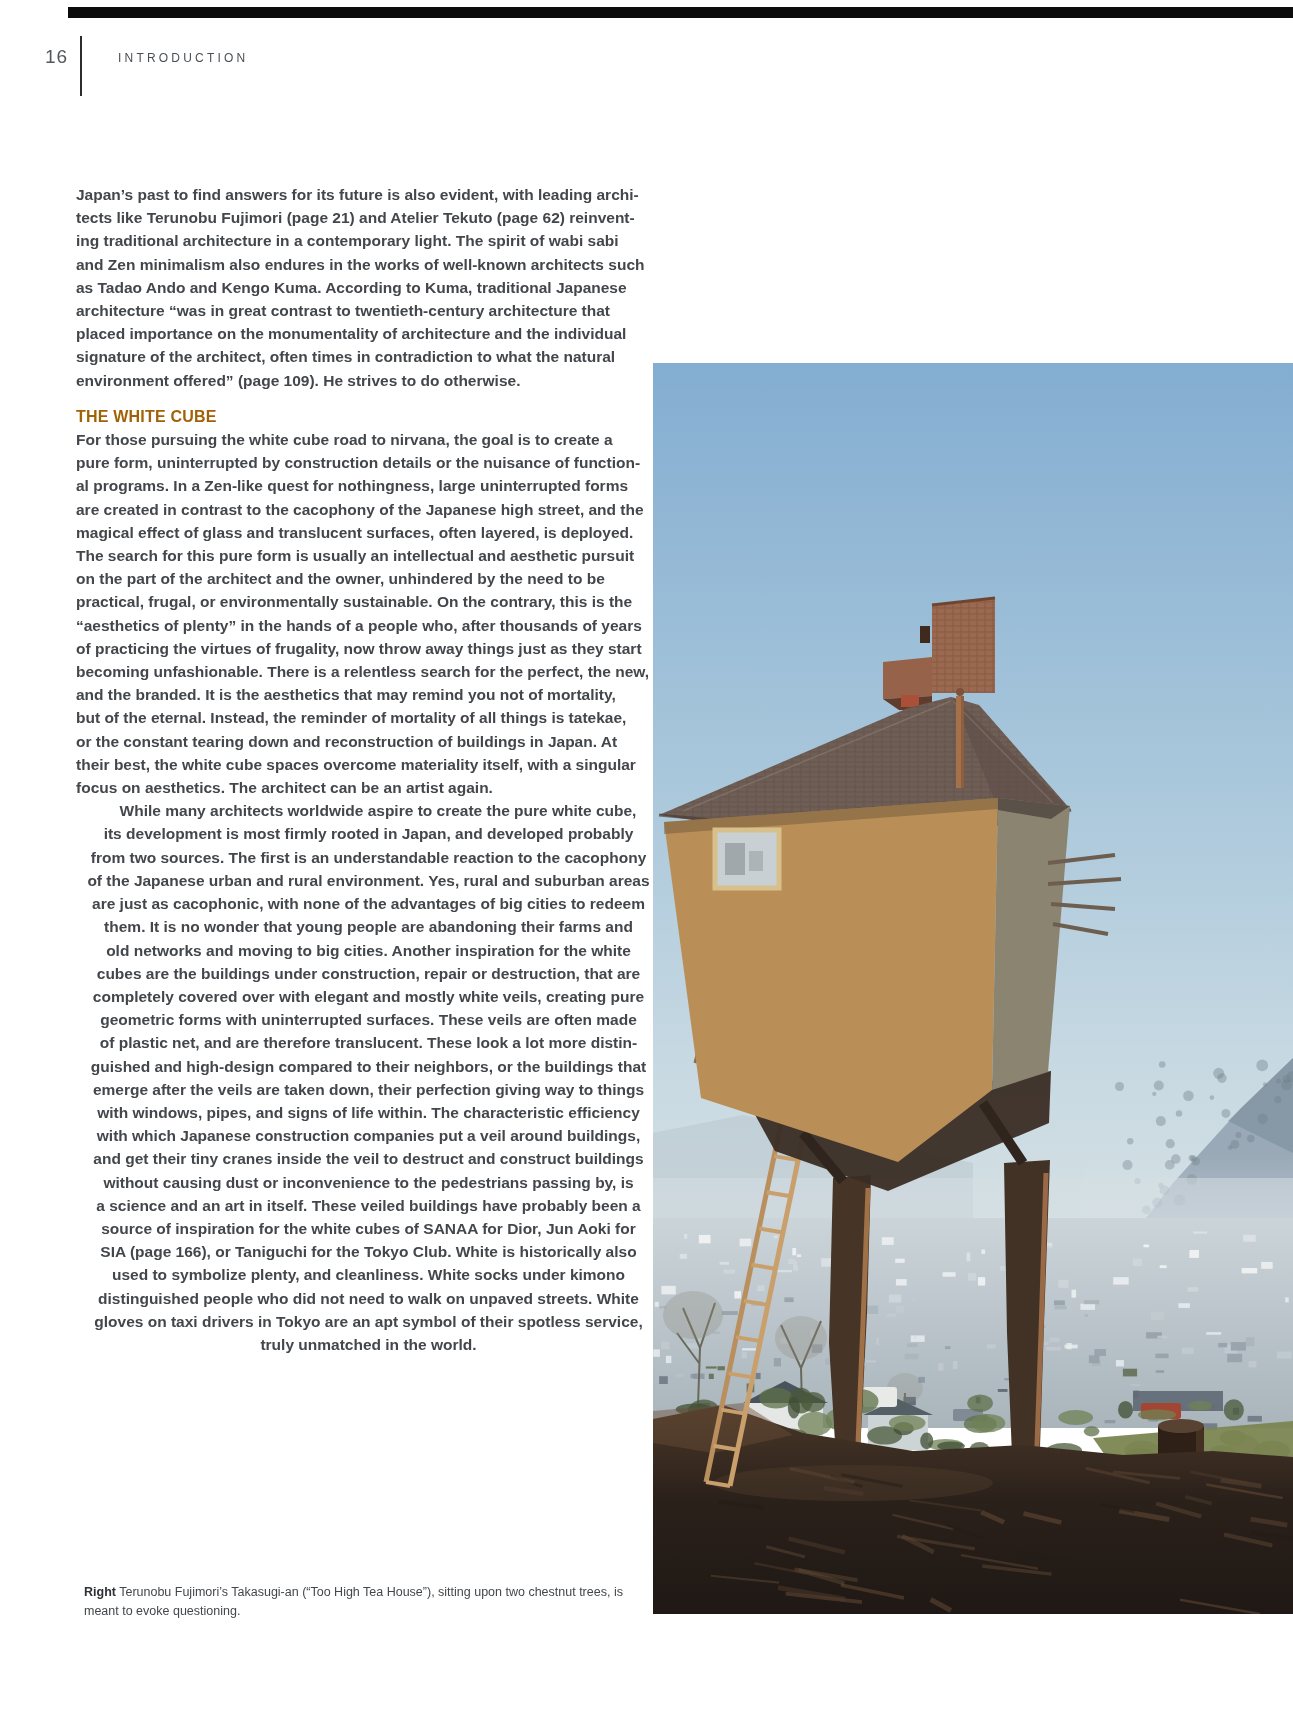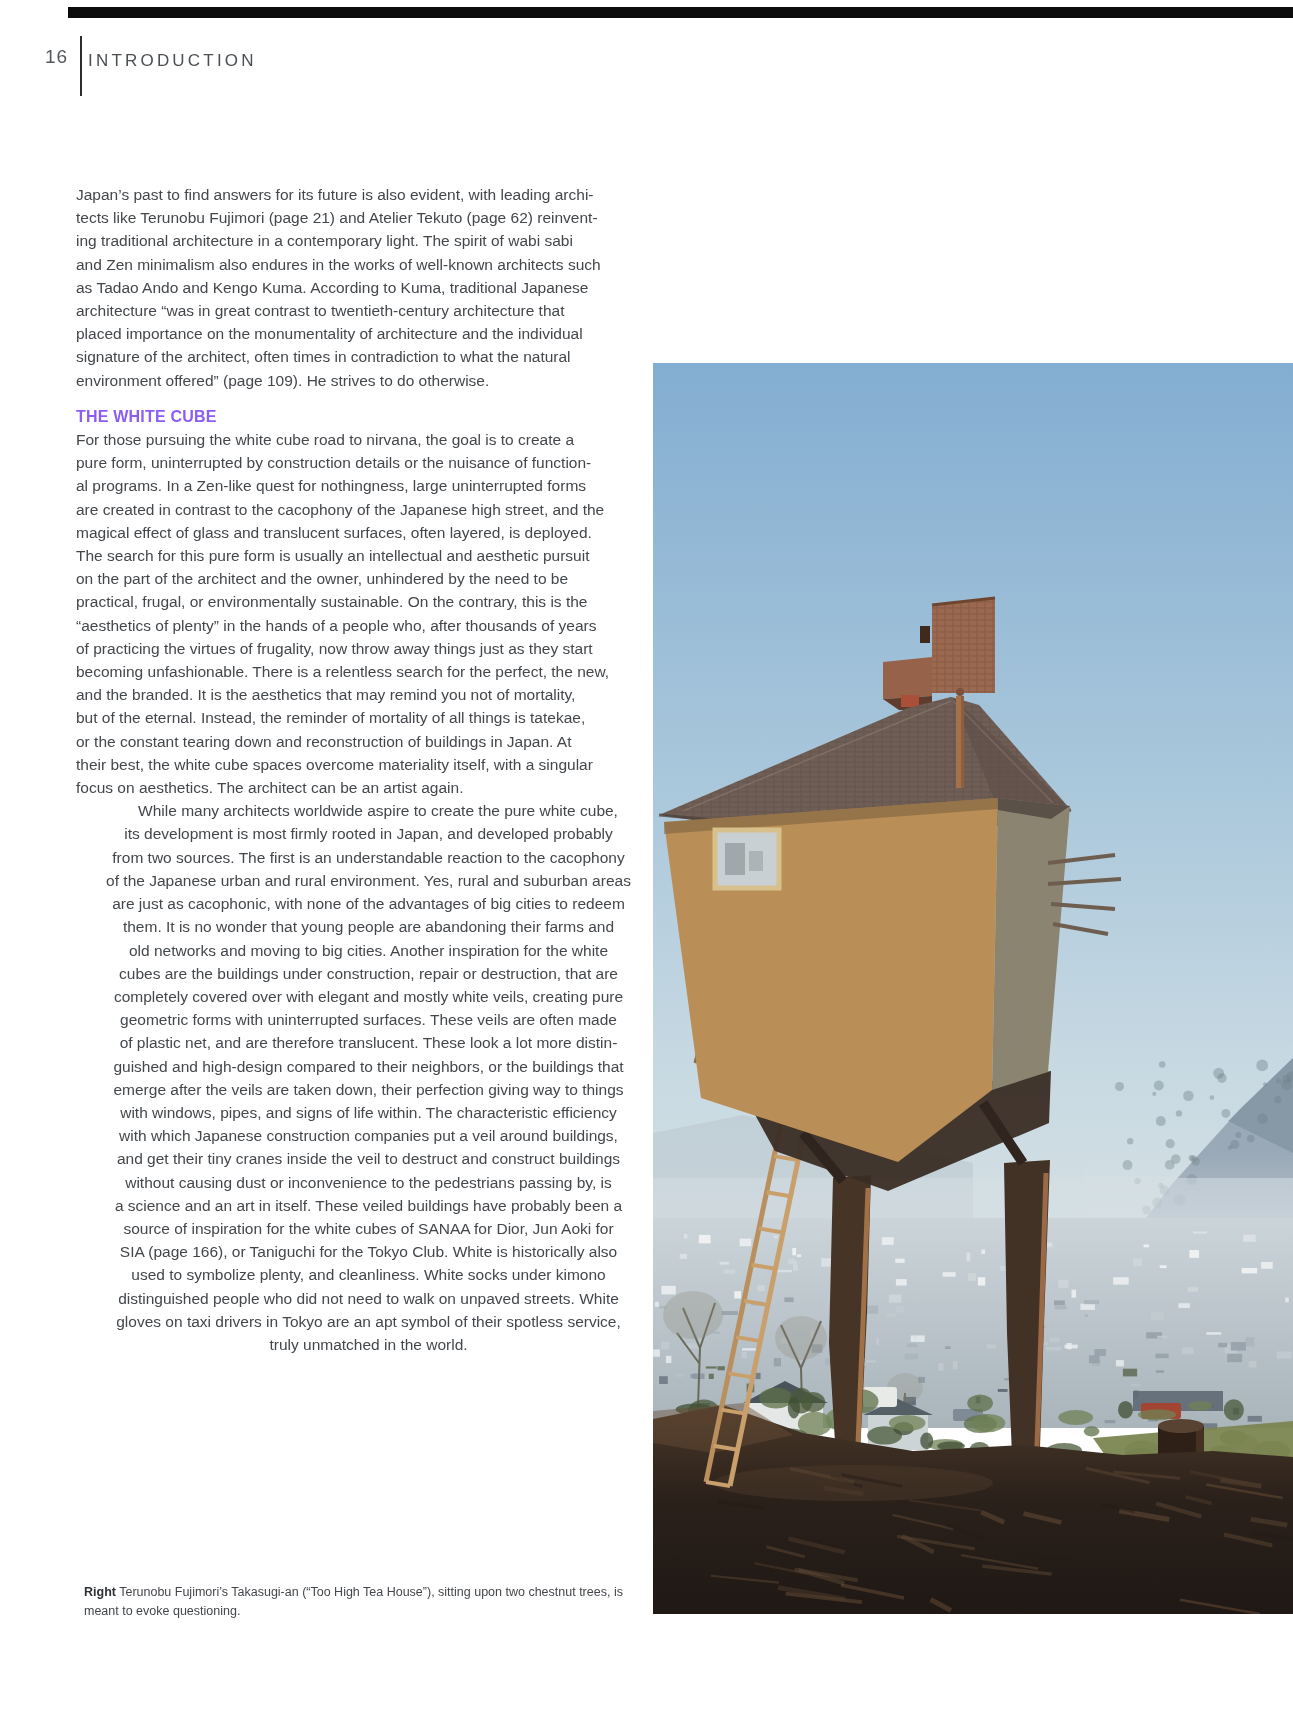--- a/index.html
+++ b/index.html
@@ -1,25 +1,25 @@
 <!DOCTYPE html>
 <html><head>
 <meta charset="utf-8">
 <style>
   html,body{margin:0;padding:0;background:#e8e8e8;}
   .page{position:relative;width:1293px;height:1727px;background:#ffffff;overflow:hidden;
         font-family:"Liberation Sans",sans-serif;margin:0 auto;}
   .top-rule{position:absolute;left:68px;top:7px;width:1225px;height:11px;background:#0c0c0c;}
   .pagenum{position:absolute;left:45px;top:46px;font-size:19px;letter-spacing:1px;color:#54585c;}
   .vrule{position:absolute;left:80px;top:36px;width:2px;height:60px;background:#2c2c2c;}
-  .section{position:absolute;left:88px;top:51px;font-size:17px;letter-spacing:3.2px;color:#4b4f53;}
+  .section{position:absolute;left:118px;top:51px;font-size:12px;letter-spacing:3.2px;color:#4b4f53;}
   .body-text{position:absolute;left:76px;top:183px;width:585px;color:#43474b;
              font-size:15.5px;line-height:23.2px;}
-  .body-text p{margin:0;white-space:pre-line;}
-  .body-text h3{margin:13px 0 0 0;font-size:16px;line-height:23.2px;color:#8b5cf6;letter-spacing:.2px;}
+  .body-text p{margin:0;white-space:pre-line;font-weight:bold;}
+  .body-text h3{margin:13px 0 0 0;font-size:16px;line-height:23.2px;color:#a16207;letter-spacing:.2px;}
   .body-text p.indent{text-indent:19px;text-align:center;}
   .caption{position:absolute;left:84px;top:1583px;width:560px;margin:0;
            font-size:12.5px;line-height:18.5px;color:#43474b;}
   .caption strong{color:#2d3135;}
   figure.photo{position:absolute;left:653px;top:363px;width:640px;height:1251px;margin:0;}
   figure.photo svg{display:block;width:640px;height:1251px;}
 </style>
 </head>
 <body>
 

